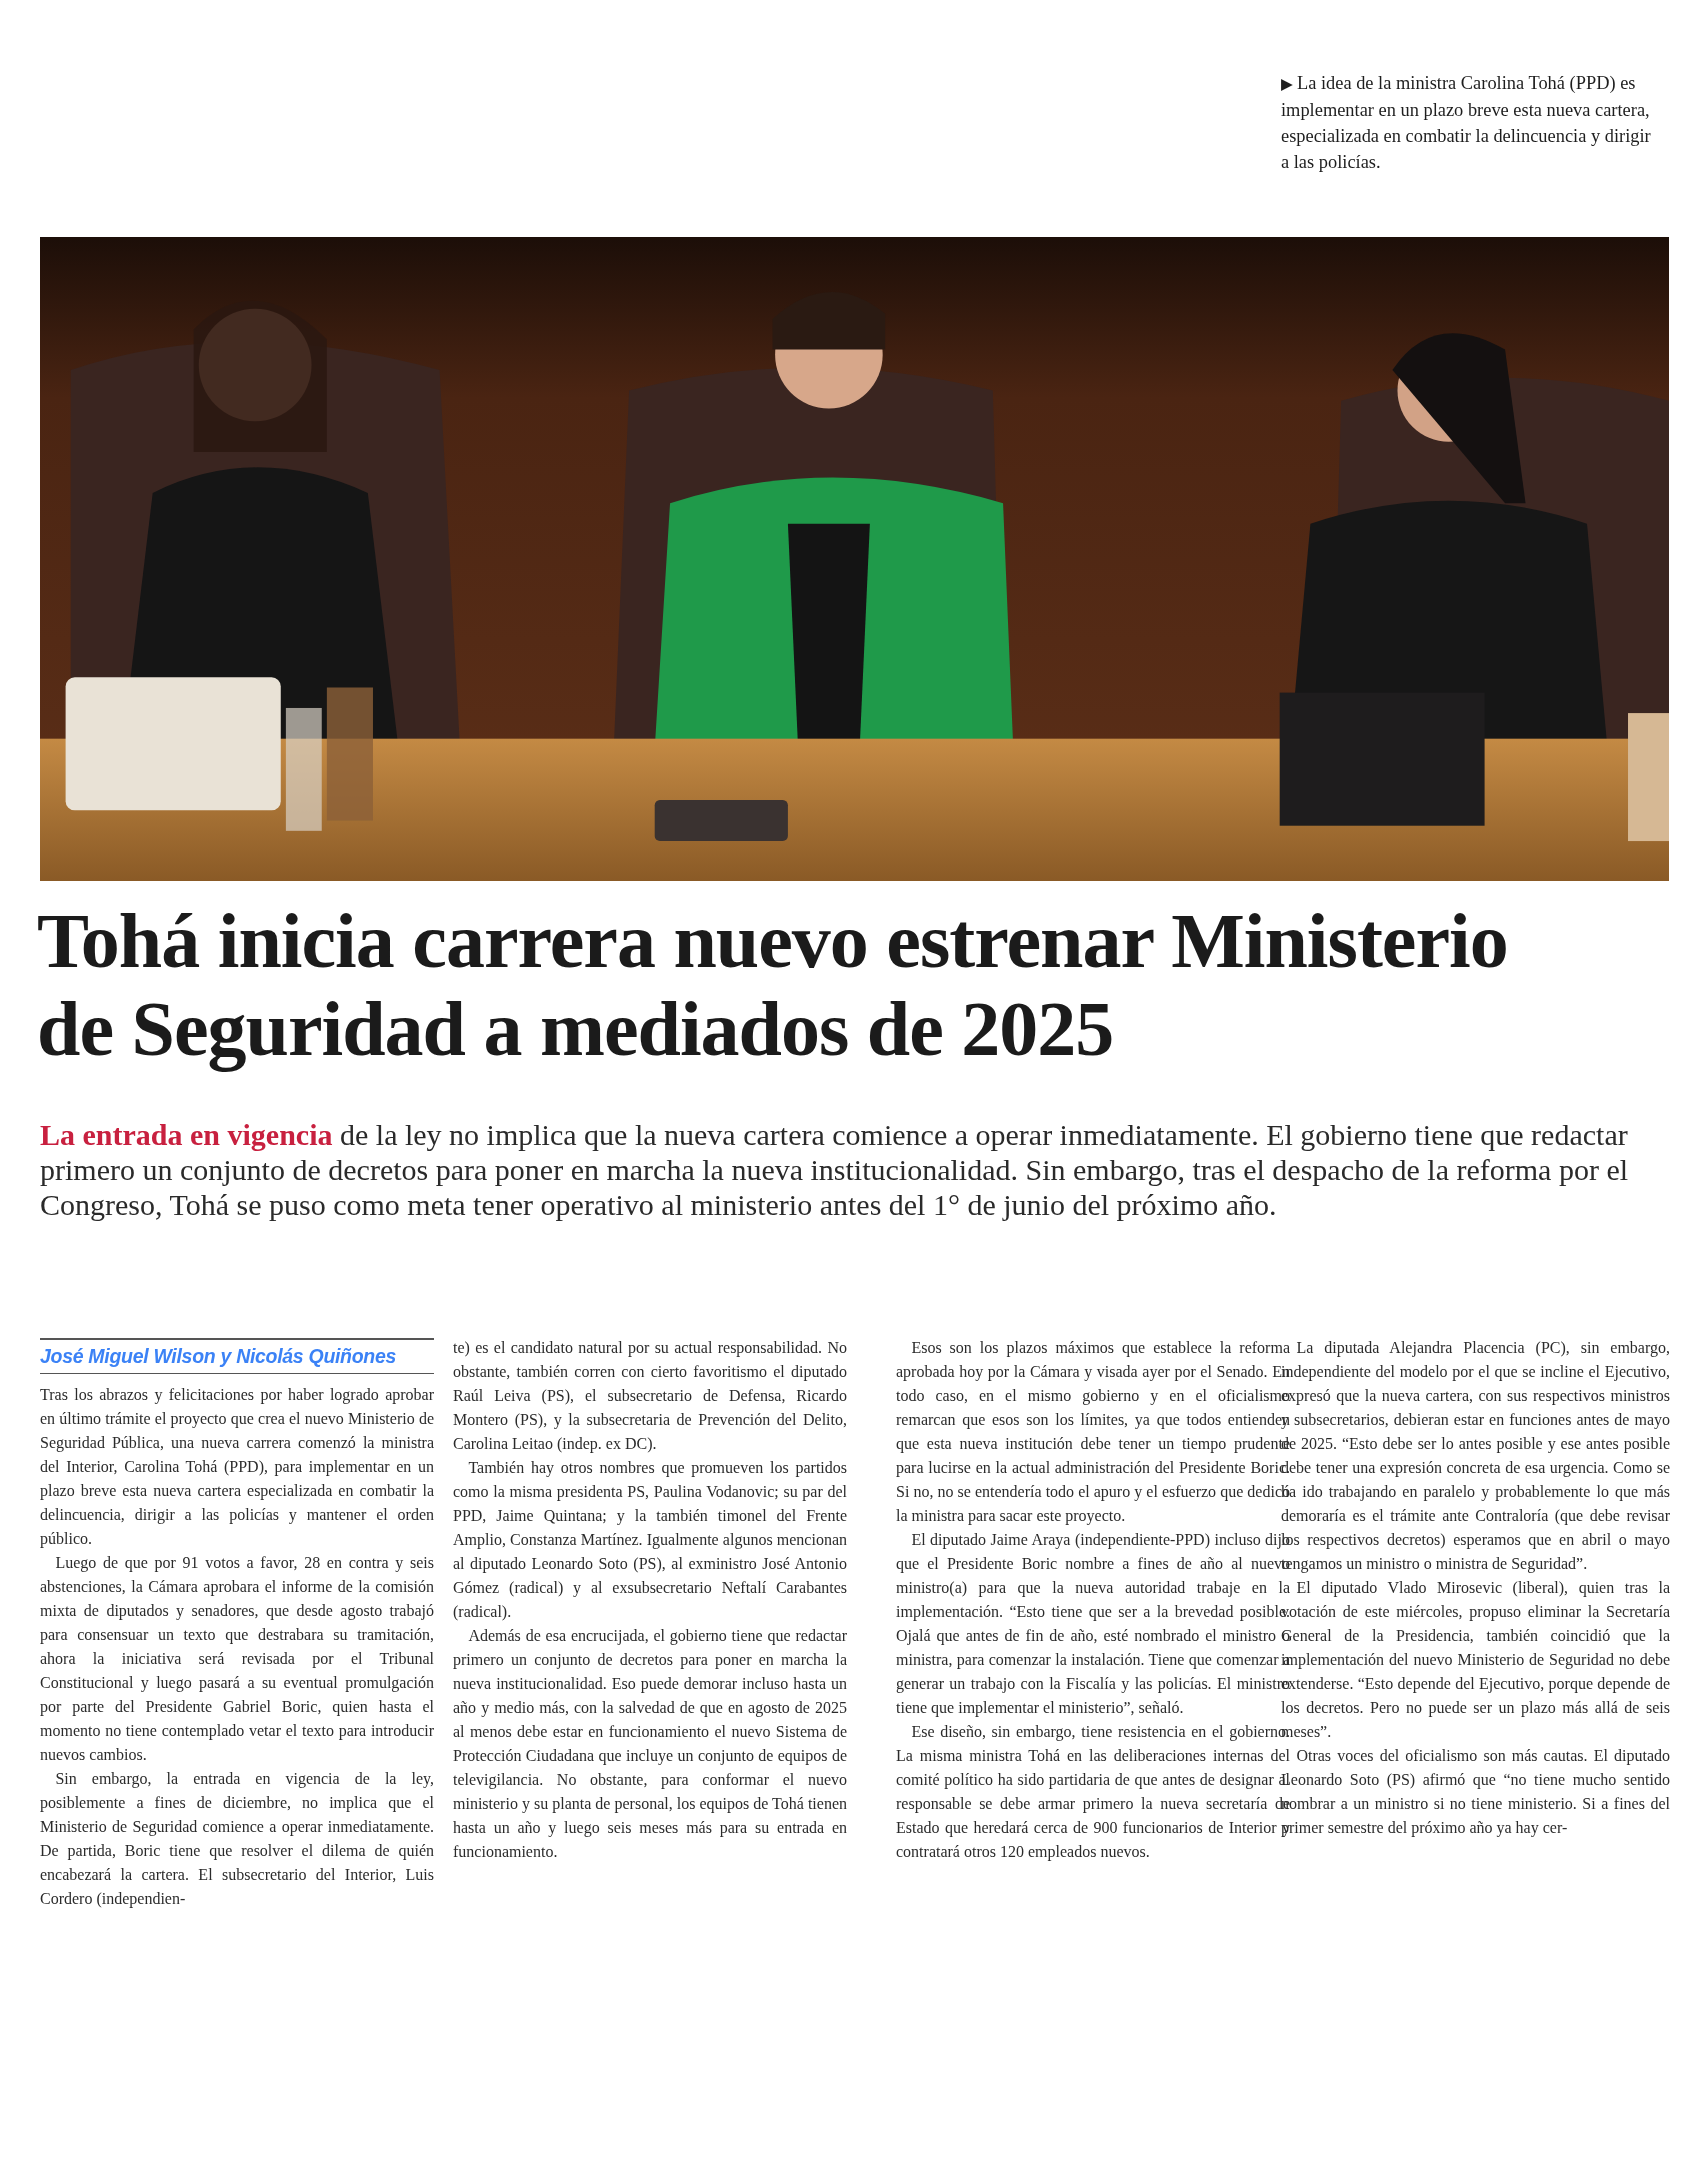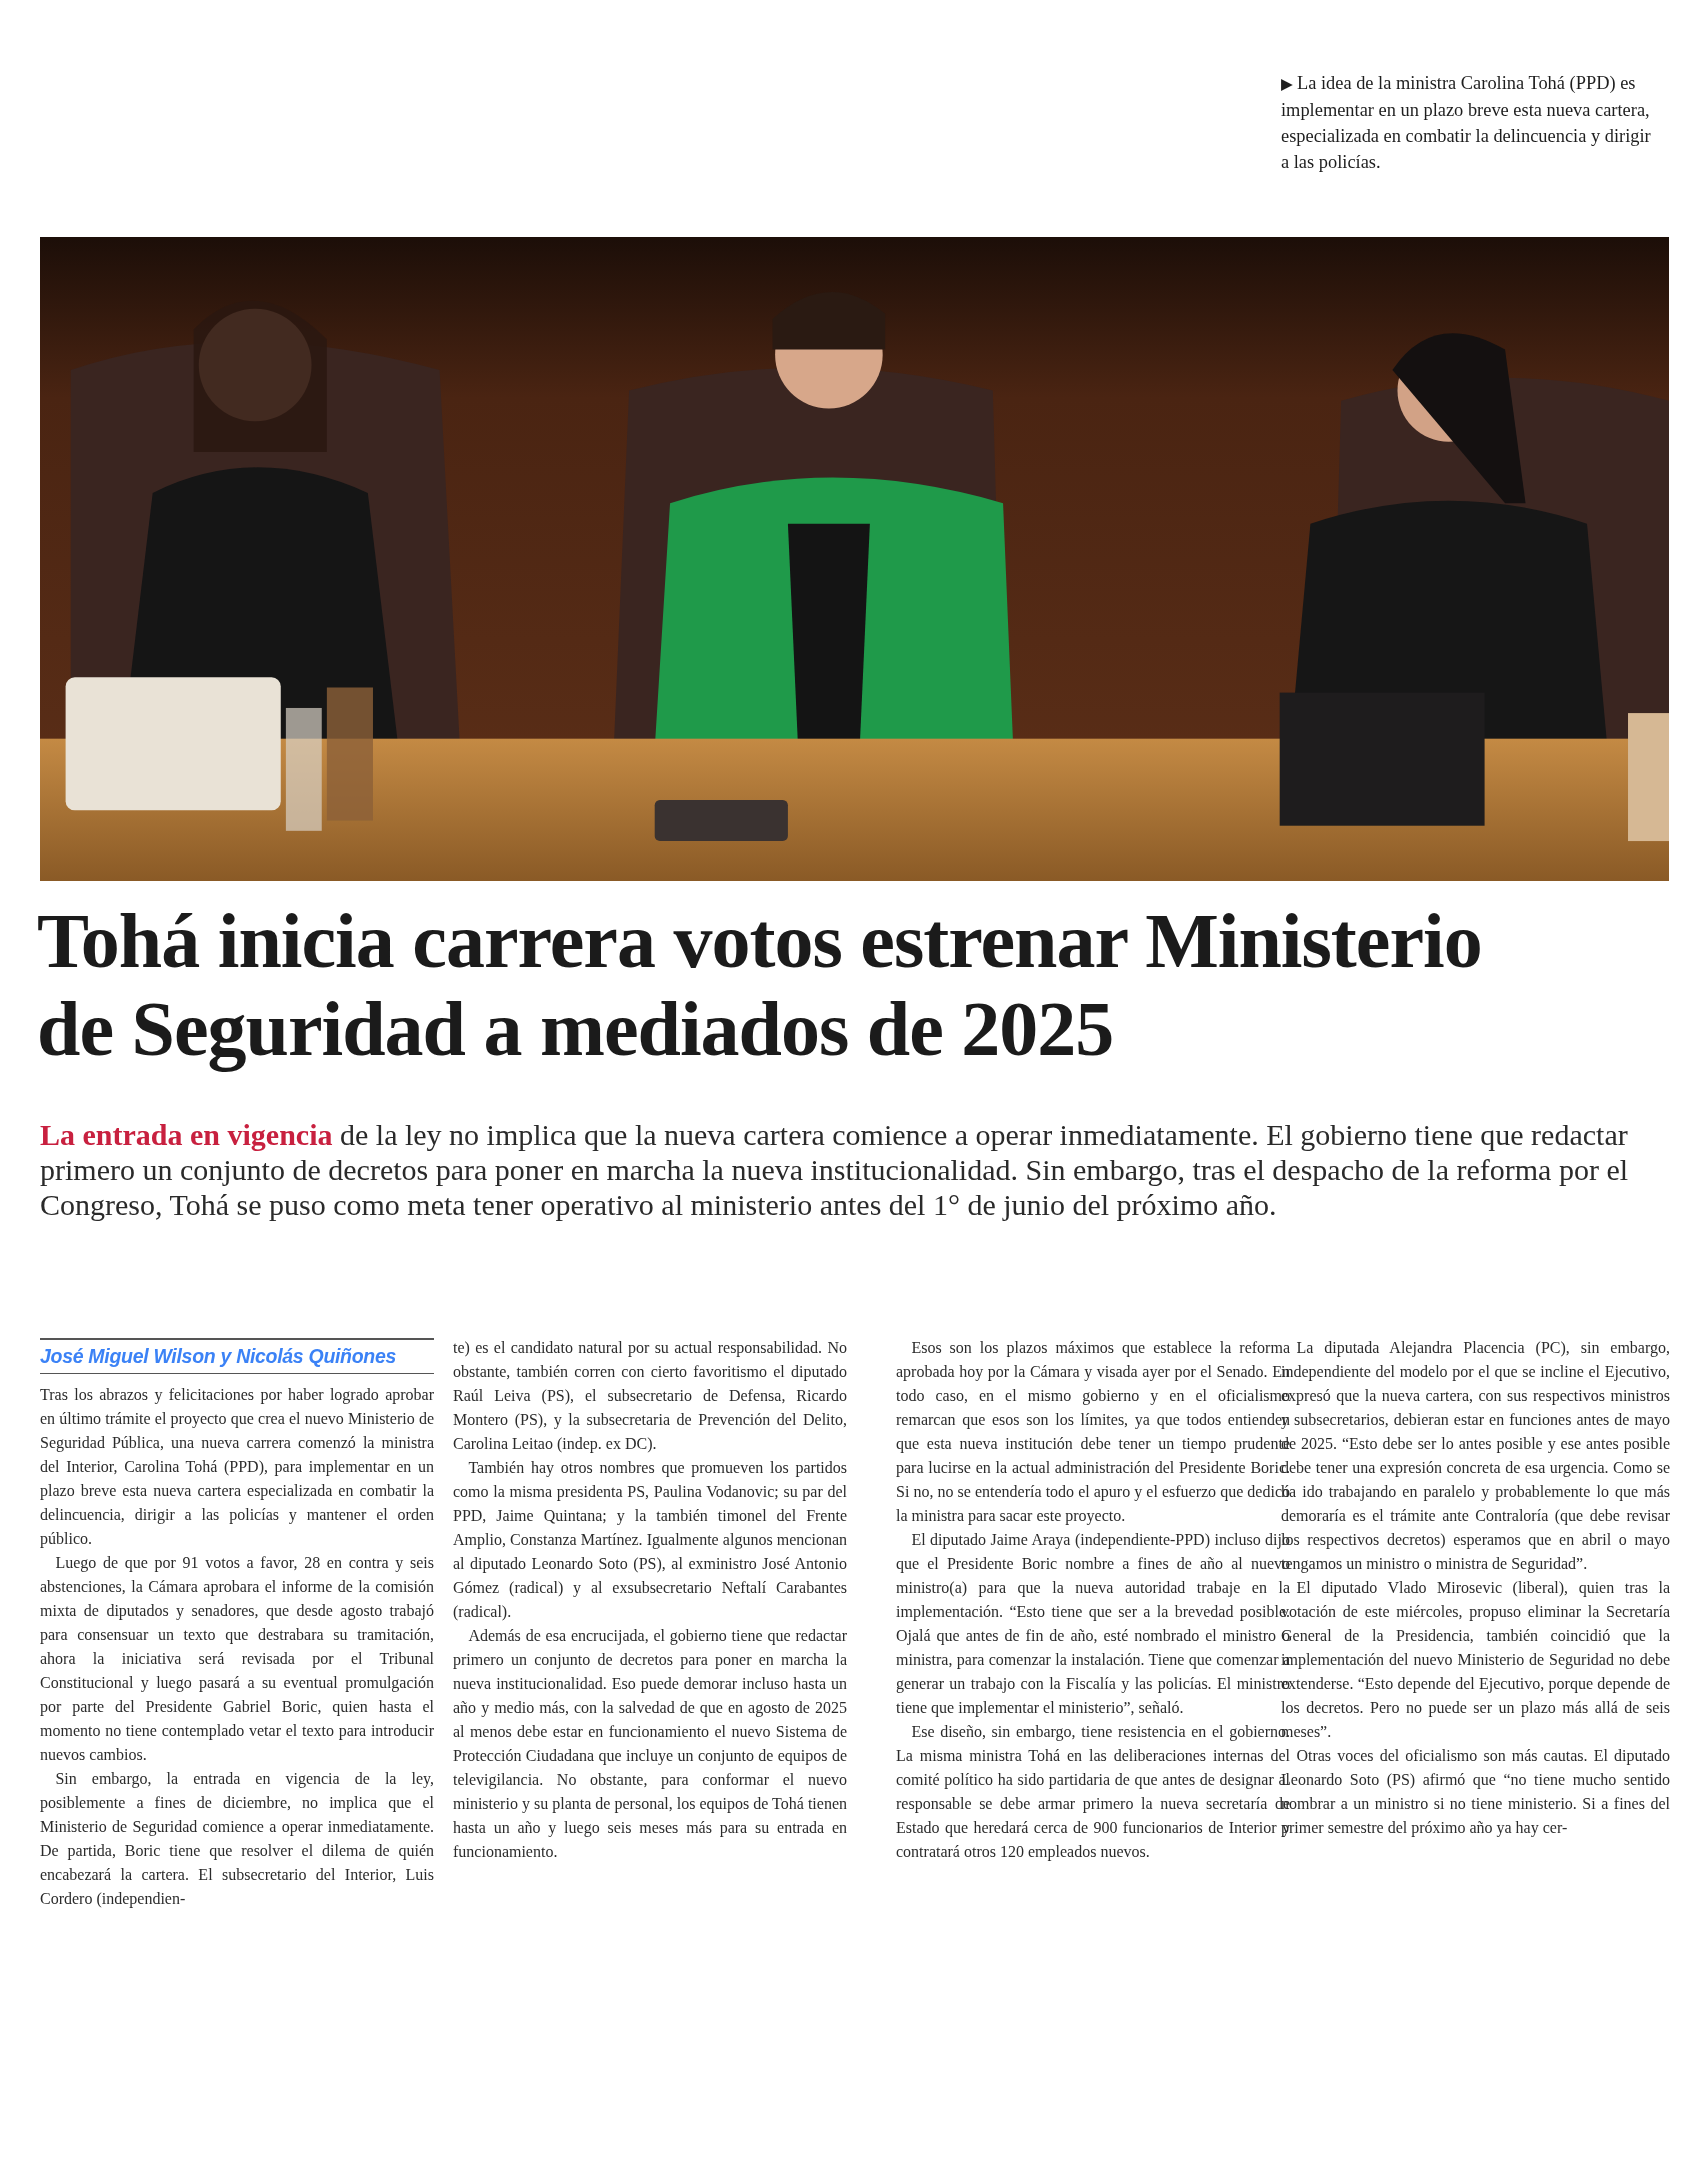--- a/index.html
+++ b/index.html
@@ -87,21 +87,21 @@
     <rect x="50" y="860" width="420" height="260" rx="18" fill="#e9e2d6"></rect>
     <rect x="2420" y="890" width="400" height="260" fill="#1e1c1d"></rect>
     <rect x="1200" y="1100" width="260" height="80" rx="10" fill="#3a3230"></rect>
     <rect x="480" y="920" width="70" height="240" fill="#d9d2c6" opacity="0.7"></rect>
     <rect x="560" y="880" width="90" height="260" fill="#8c6038" opacity="0.8"></rect>
     <rect x="3100" y="930" width="80" height="250" fill="#d6b894"></rect>
   </svg>
 </div>
 
 <h1 class="headline">
-  <span>Tohá inicia carrera votos estrenar Ministerio</span><br>
+  <span>Tohá inicia carrera nuevo estrenar Ministerio</span><br>
   <span>de Seguridad a mediados de 2025</span>
 </h1>
 
 <p class="deck"><span class="lead">La entrada en vigencia</span><span> de la ley no implica que la nueva cartera comience a operar inmediatamente. El gobierno tiene que redactar primero un conjunto de decretos para poner en marcha la nueva institucionalidad. Sin embargo, tras el despacho de la reforma por el Congreso, Tohá se puso como meta tener operativo al ministerio antes del 1° de junio del próximo año.</span></p>
 
 <div class="byline-wrap">
   <div class="rule"></div>
   <div class="byline">José Miguel Wilson y Nicolás Quiñones</div>
   <div class="rule"></div>
 </div>

